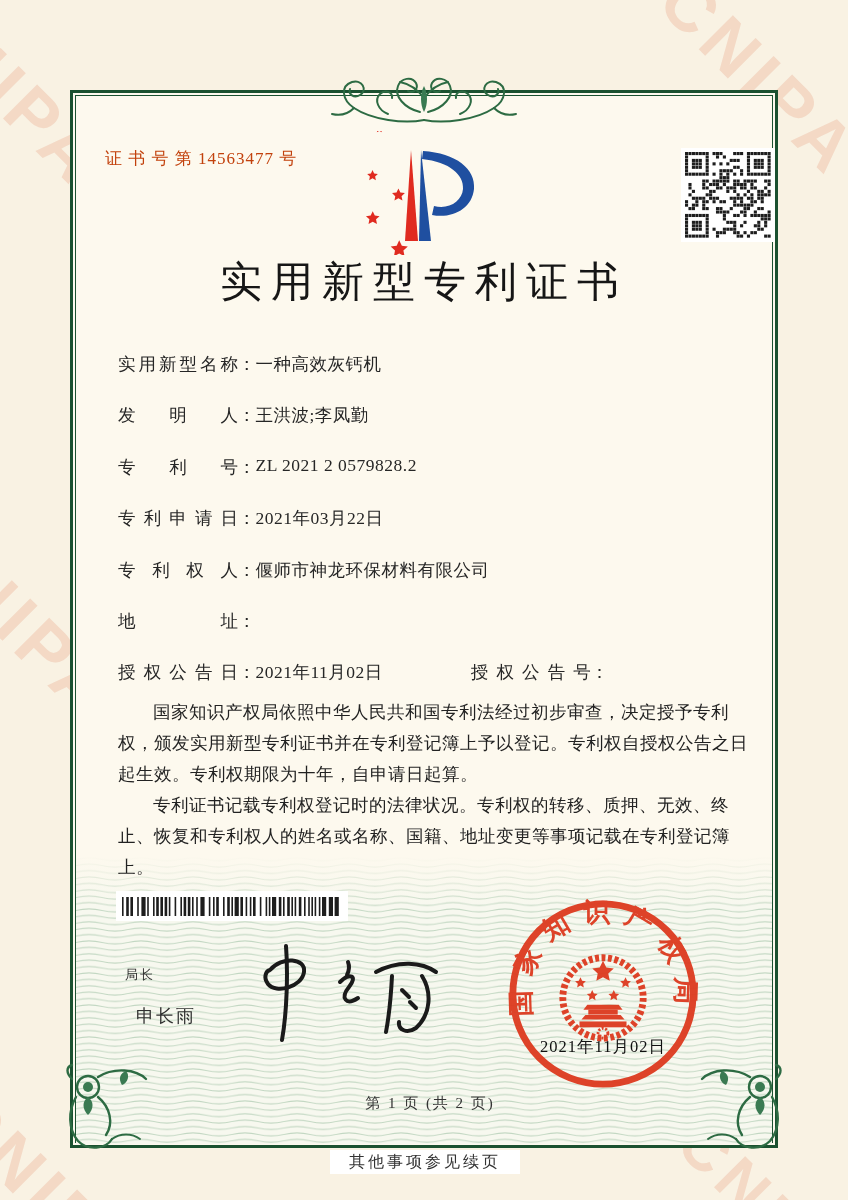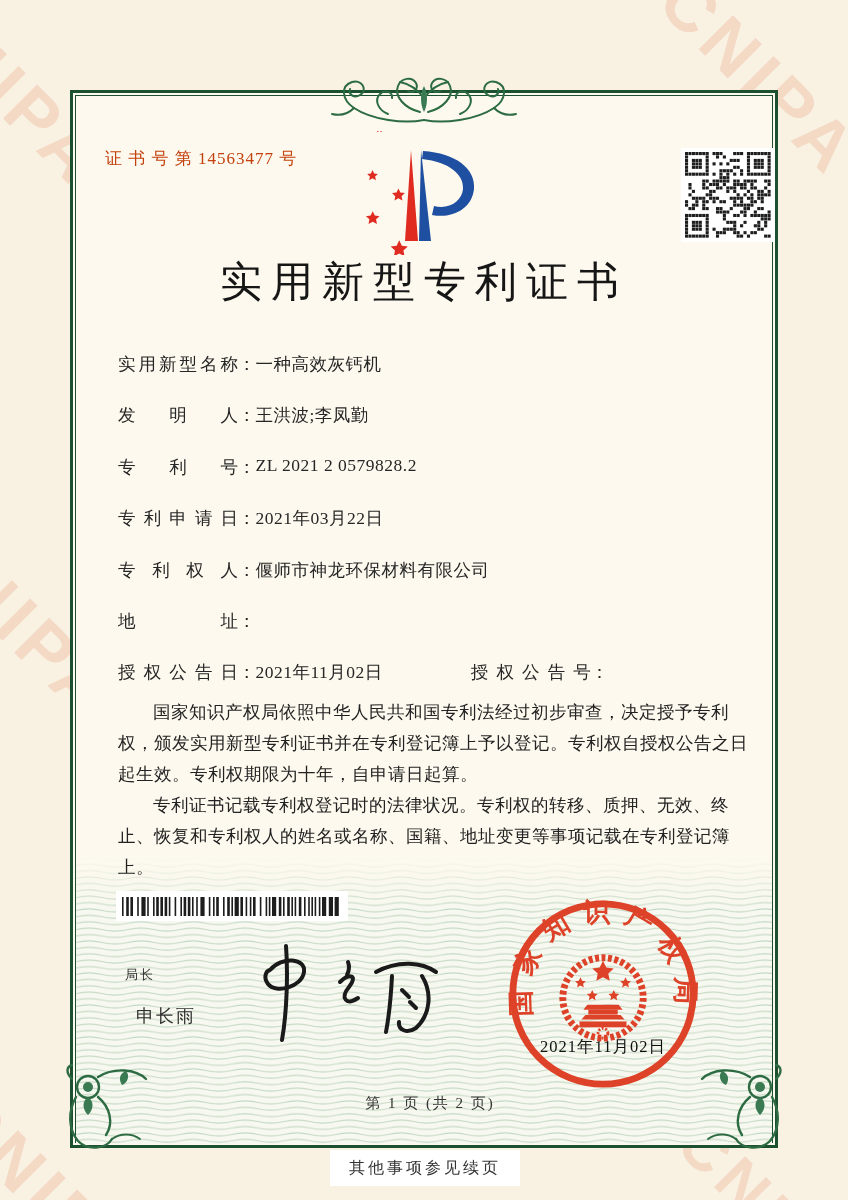--- a/index.html
+++ b/index.html
@@ -43,21 +43,21 @@
   .sig-name  { position:absolute; left:125px; top:1004px; font-size:18px; font-family:Liberation Mono, monospace; color:#2f2f2f; letter-spacing:2px;margin-left:11px; }
   .sig-hand { position:absolute; left:252px; top:940px; width:200px; height:108px; }
   .seal { position:absolute; z-index:4; left:505px; top:896px; width:196px; height:196px; opacity:0.95; }
   .seal-date { position:absolute; z-index:5; left:505px; top:1036px; width:196px; text-align:center; font-size:16.5px; color:#101010; letter-spacing:1px; }
   .page-info { position:absolute; left:76px; top:1094px; width:708px; text-align:center; font-size:15px; letter-spacing:2px; color:#333; }
   .ornament-top { position:absolute; z-index:3; left:292px; top:68px; width:264px; height:60px; }
   .corner { position:absolute; z-index:3; width:86px; height:88px; }
   .corner.bl { left:62px; top:1063px; }
   .corner.br { left:700px; top:1063px; transform:scaleX(-1); }
   .note-box {
-    position:absolute; z-index:3; left:330px; top:1150px; width:190px; height:36px;
+    position:absolute; z-index:3; left:330px; top:1150px; width:190px; height:24px;
     background:#ffffff; display:flex; align-items:center; justify-content:center;
     font-size:16px; letter-spacing:3px; color:#333;
   }
 </style>
 </head>
 <body>
 
 <span class="wm" style="left:-55px; top:-30px; font-size:70px;">CNIPA</span>
 <span class="wm" style="left:700px; top:-40px; font-size:70px;">CNIPA</span>
 <span class="wm" style="left:225px; top:120px; font-size:56px; color:rgba(231,158,128,0.17);">CNIPA</span>

